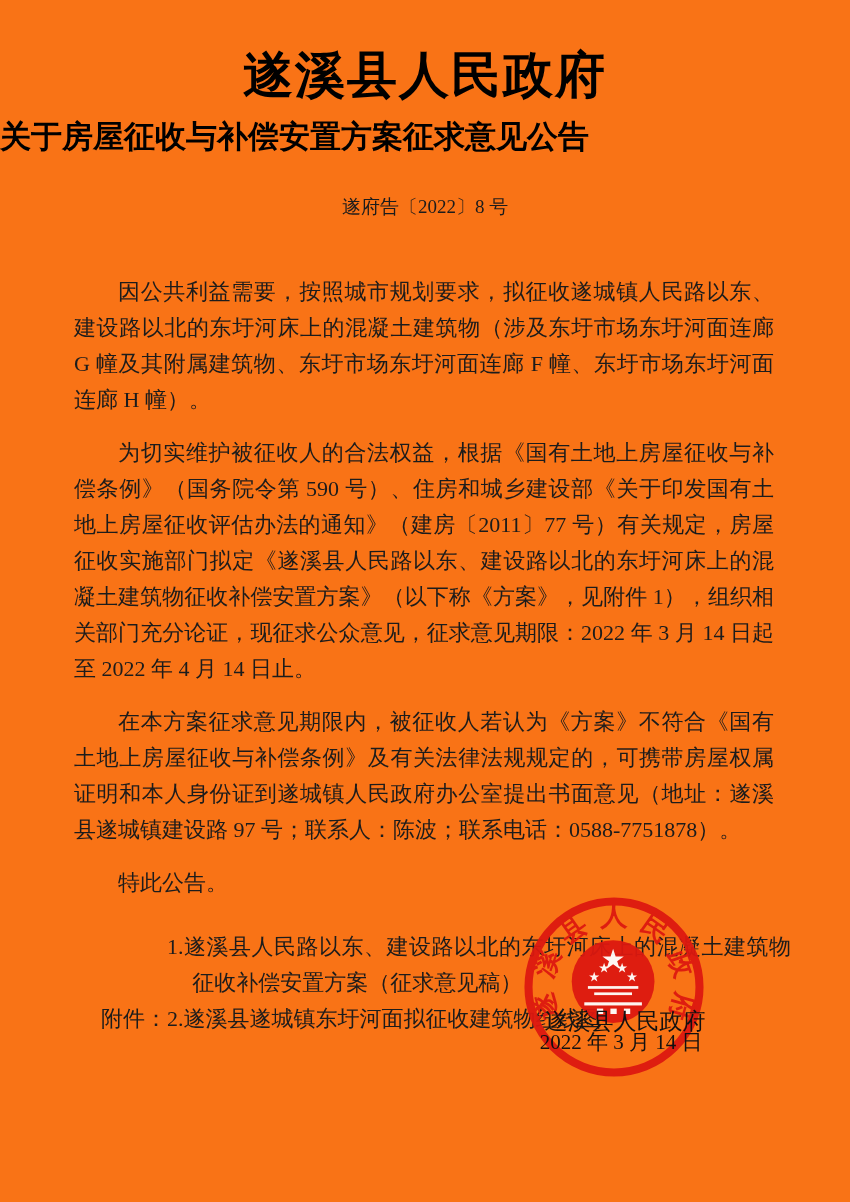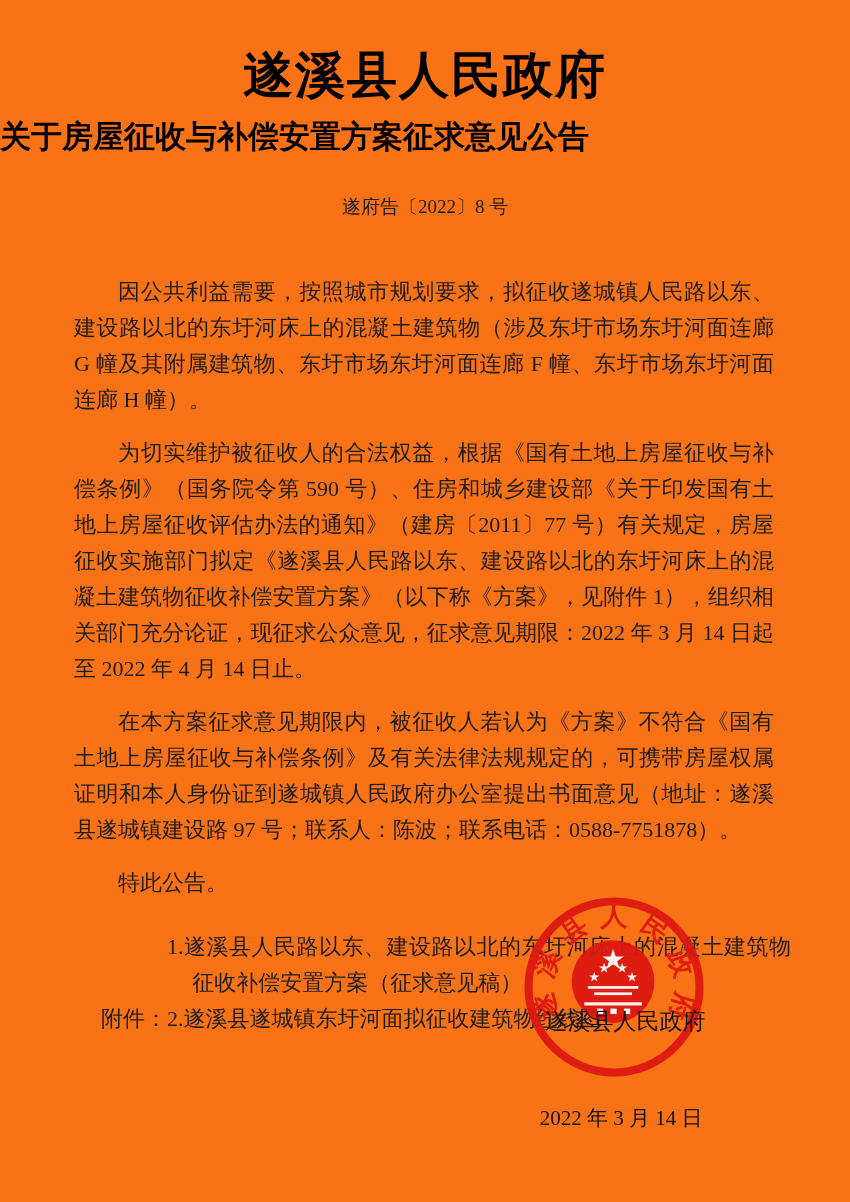--- a/index.html
+++ b/index.html
@@ -99,21 +99,21 @@
     left: 520px;
     width: 210px;
     z-index: 2;
     text-align: center;
     font-size: 23px;
     line-height: 30px;
     color: #111111;
   }
   .sig-date {
     position: absolute;
-    top: 1104px;
+    top: 1028px;
     left: 516px;
     width: 210px;
     z-index: 2;
     text-align: center;
     font-size: 21px;
     line-height: 28px;
     color: #111111;
   }
 </style>
 </head>

